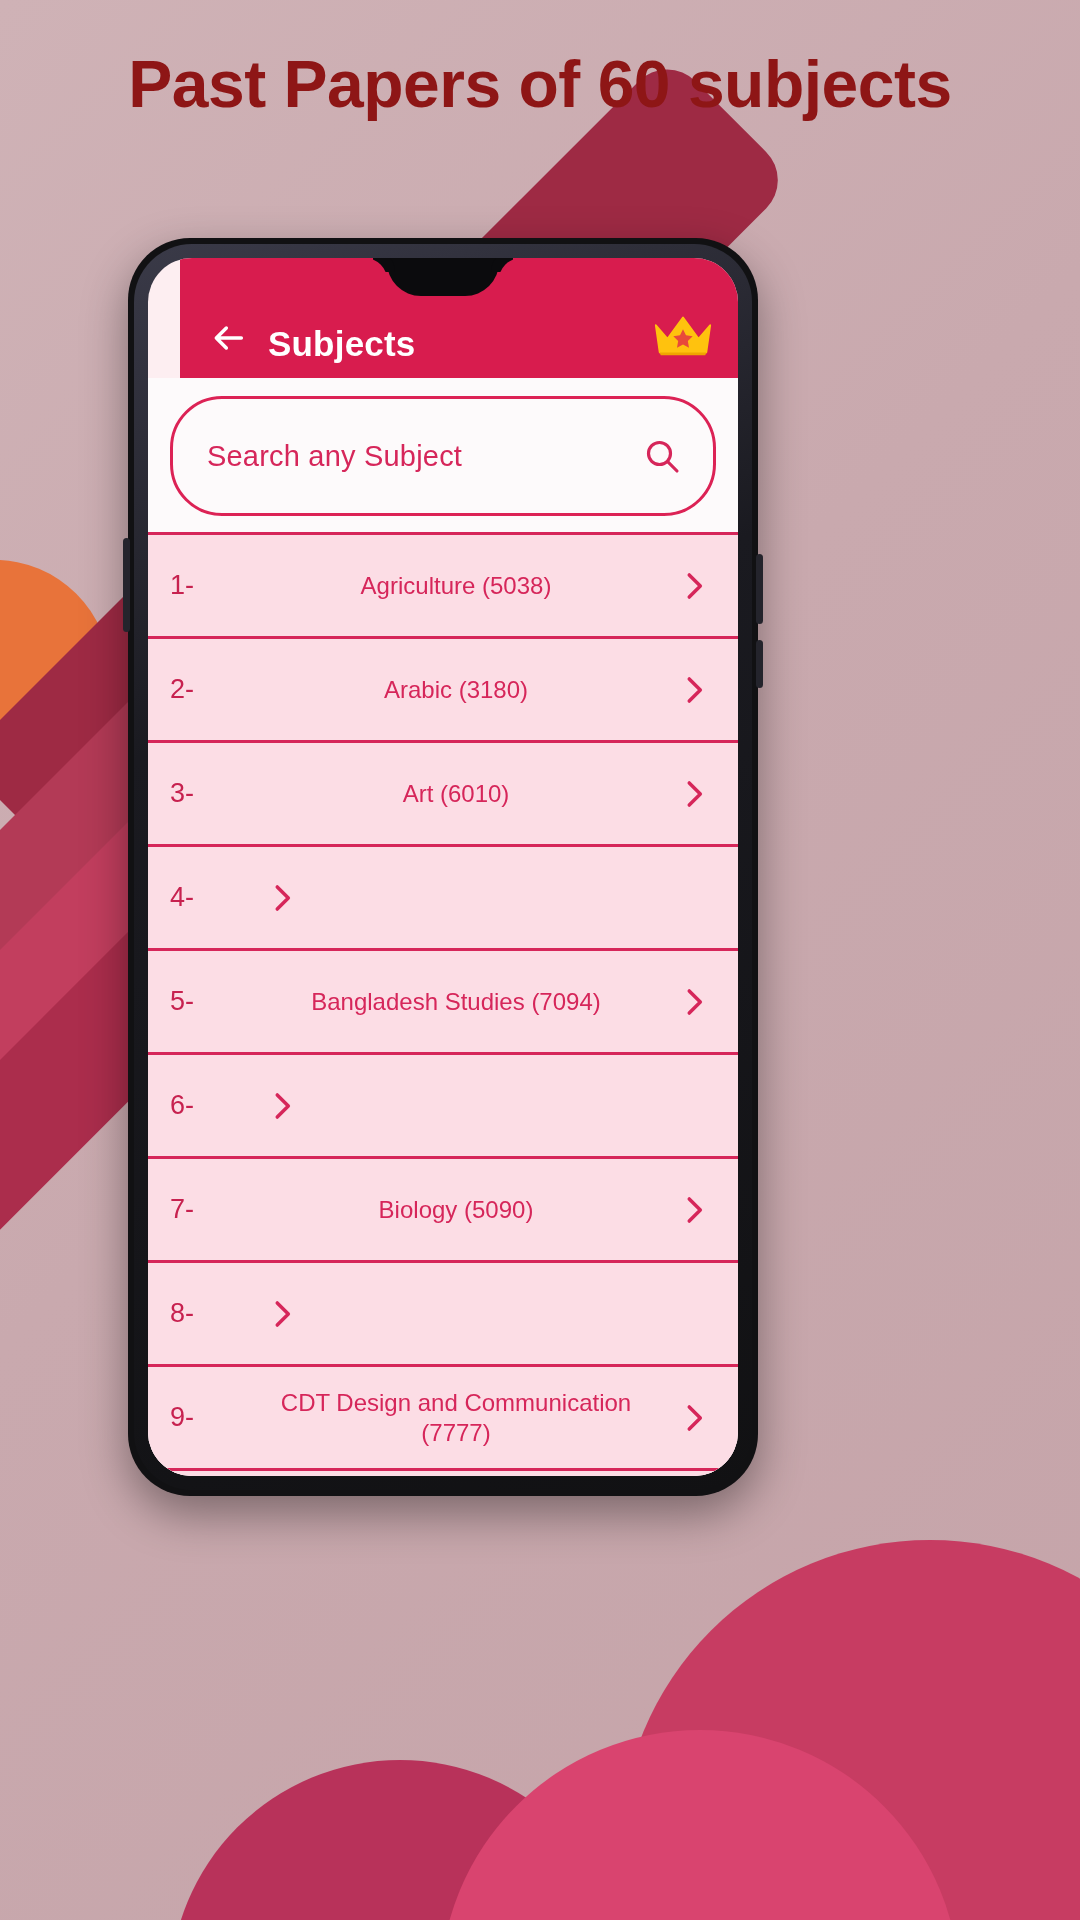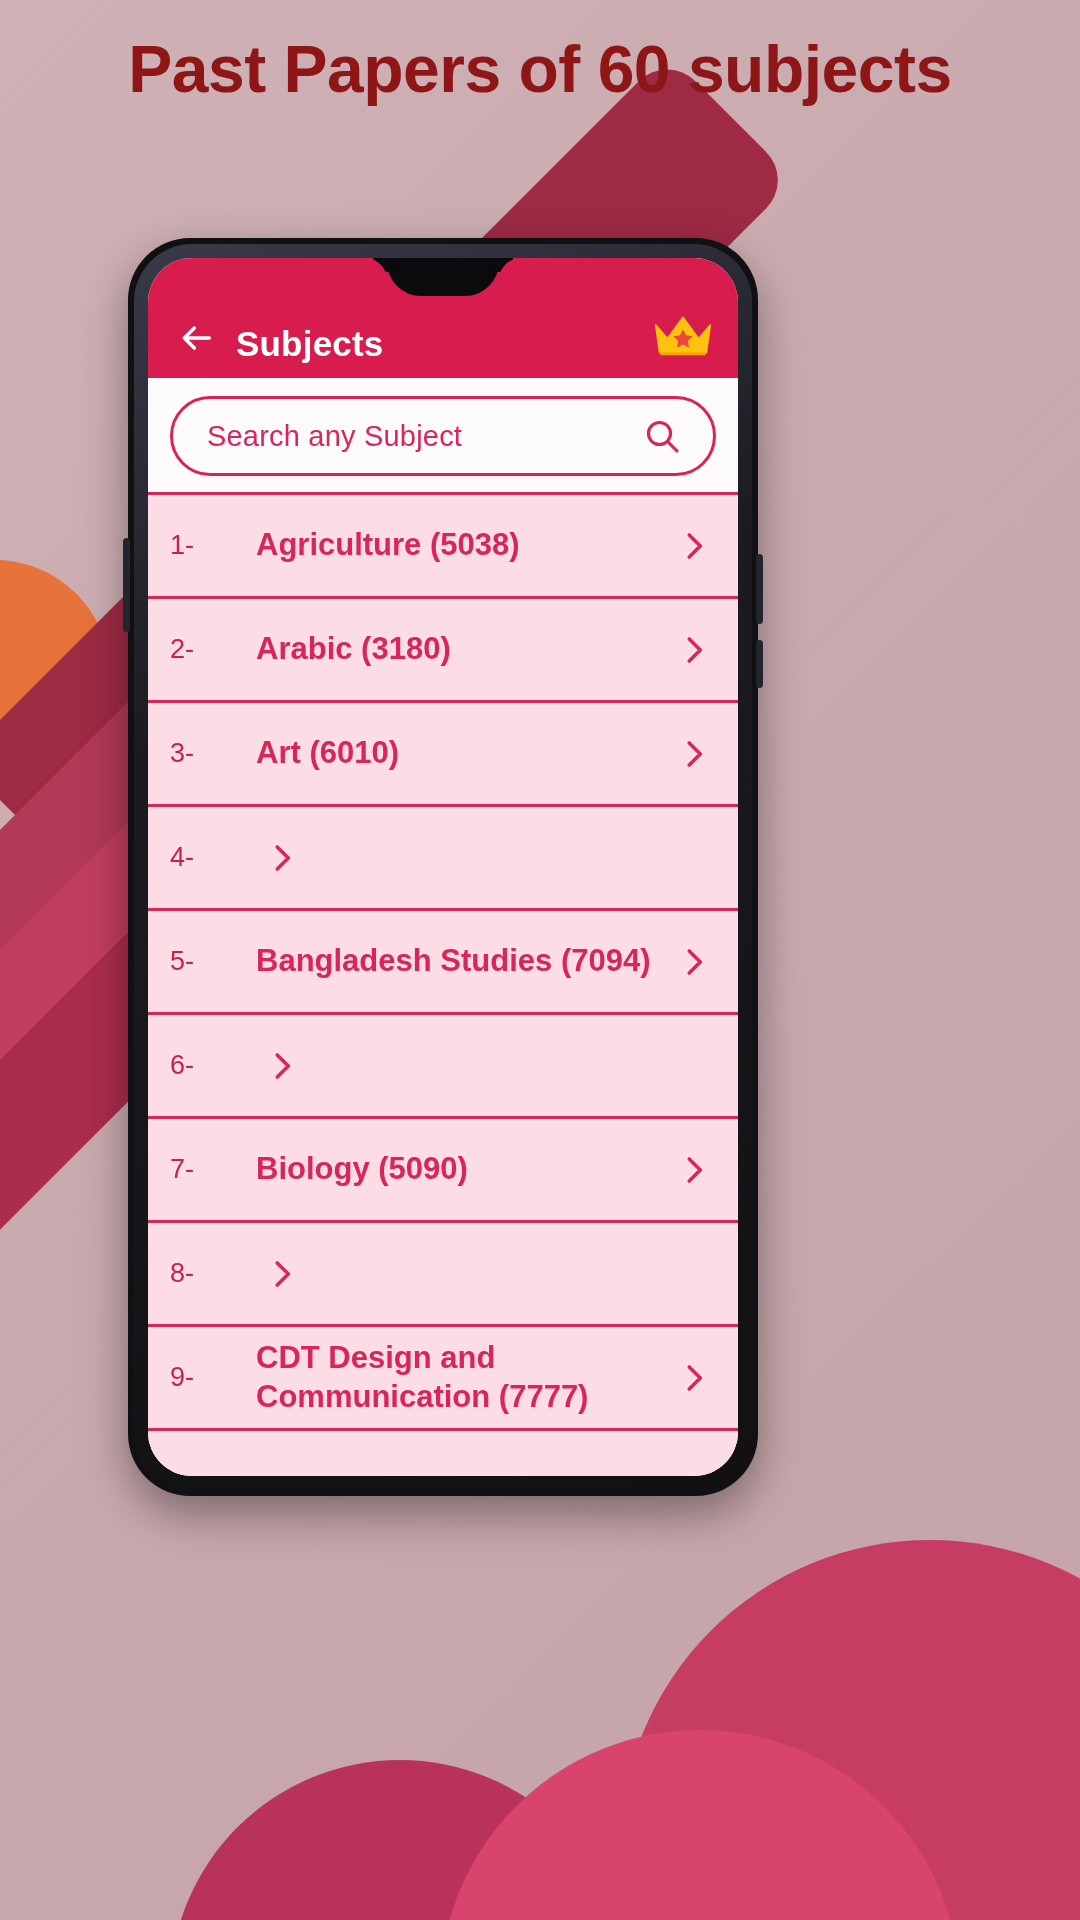--- a/index.html
+++ b/index.html
@@ -90,21 +90,21 @@
     left: 170px;
     bottom: -300px;
     width: 460px;
     height: 460px;
     background: #b8325a;
   }
 
   
   #headline {
     position: absolute;
-    top: 32px;
+    top: 47px;
     left: 0;
     width: 1080px;
     text-align: center;
     font-size: 66px;
     line-height: 1.14;
     font-weight: bold;
     color: #8e1616;
     letter-spacing: -0.5px;
     z-index: 5;
   }
@@ -140,20 +140,21 @@
 
   #screen {
     position: absolute;
     left: 20px;
     top: 20px;
     width: 590px;
     height: 1218px;
     border-radius: 44px;
     overflow: hidden;
     background: #fdeef1;
+    padding-left: 32px;
   }
 
   
   #notch {
     position: absolute;
     top: 0;
     left: 50%;
     transform: translateX(-50%);
     width: 112px;
     height: 38px;
@@ -226,21 +227,21 @@
     bottom: 0;
     background: #fdf0f3;
     overflow: hidden;
   }
 
   #search-wrap {
     padding: 18px 22px 16px 22px;
     background: #fdfafb;
   }
   #search-box {
-    height: 80px;
+    height: 120px;
     border: 3px solid #dc2255;
     border-radius: 52px;
     display: flex;
     align-items: center;
     padding: 0 28px 0 34px;
     background: #fdfafb;
   }
   #search-placeholder {
     flex: 1;
     color: #d6265a;
@@ -268,24 +269,25 @@
   .row-index {
     width: 86px;
     flex: none;
     color: #c7214f;
     font-size: 27px;
     font-weight: 500;
   }
   .row-label {
     flex: 1;
     color: #d6265a;
-    font-size: 31px;
-    font-weight: 700;
+    font-size: 24px;
+    font-weight: 400;
     line-height: 1.25;
     padding-right: 12px;
+    text-align: center;
   }
   .row-chevron {
     width: 52px;
     flex: none;
     display: flex;
     align-items: center;
     justify-content: center;
   }
 </style>
 </head>

